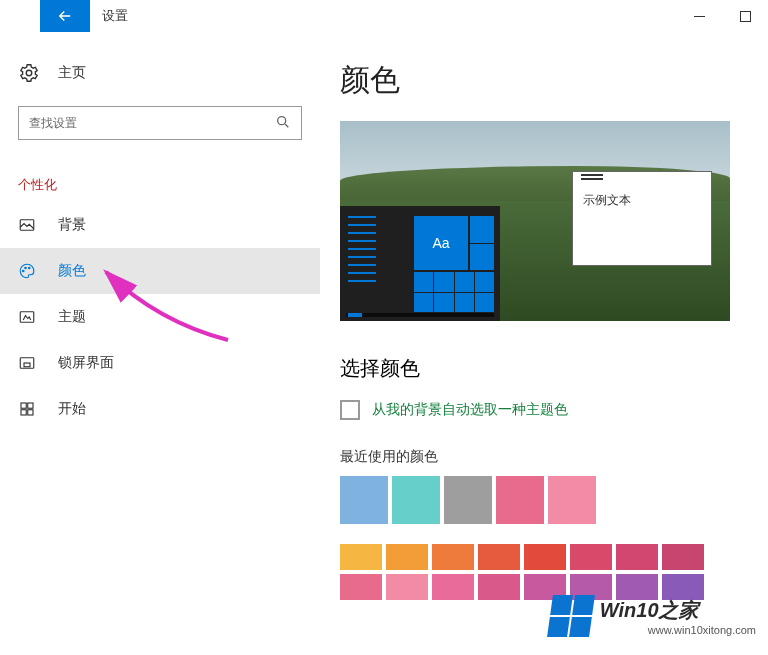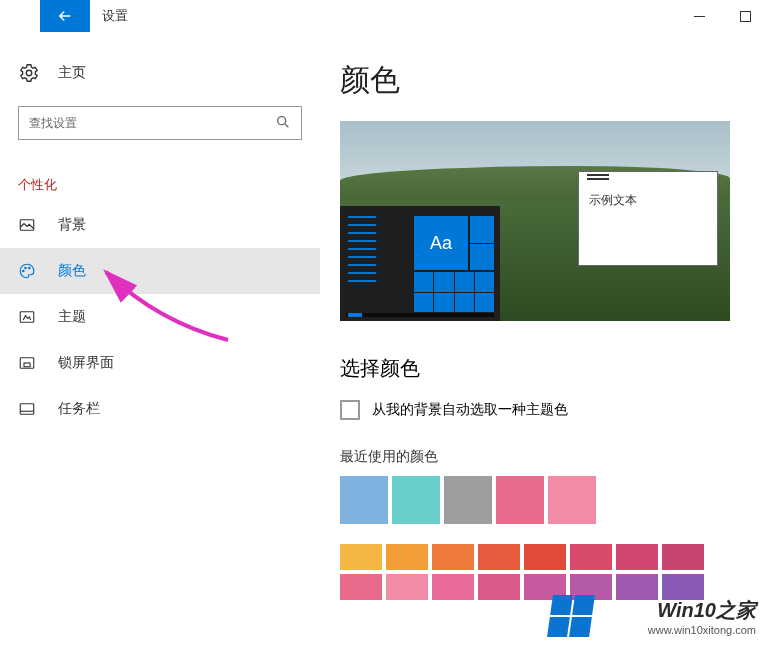--- a/index.html
+++ b/index.html
@@ -24,48 +24,48 @@
 .nav-item .icon { width: 22px; margin-right: 18px; display:flex; align-items:center; }
 .nav-item .icon svg { width: 18px; height: 18px; }
 
 .content { flex: 1; padding: 28px 8px 0 20px; overflow: hidden; }
 .page-title { font-size: 30px; font-weight: 300; margin-bottom: 20px; color: #222; }
 
 .preview { width: 390px; height: 200px; position: relative; background: linear-gradient(to bottom,#9fb8c9 0%,#9fb8c9 28%,#4a6b3a 28%,#3a5a2e 100%); overflow:hidden; }
 .preview .sky { position:absolute; top:0; left:0; right:0; height:60px; background:linear-gradient(to bottom,#a8bfc9,#c5d4da); }
 .preview .hills { position:absolute; top:45px; left:0; right:0; height:50px; background:linear-gradient(to bottom,#5a7845,#3f5d2f); border-top-left-radius:60% 30%; border-top-right-radius:40% 25%; }
 .preview .trees { position:absolute; bottom:0; left:0; right:0; height:120px; background:linear-gradient(to bottom,#4a6b3a,#2e4a22); }
-.sample-window { position: absolute; right: 12px; top: 50px; width: 140px; height: 95px; background: #fff; border: 1px solid #666; }
+.sample-window { position: absolute; right: 18px; top: 50px; width: 140px; height: 95px; background: #fff; border: 1px solid #666; }
 .sample-window .wb { position:absolute; top:6px; left:8px; width:22px; height:2px; background:#333; box-shadow: 0 -4px 0 #333; }
 .sample-text { position:absolute; top:20px; left:10px; font-size:12px; color:#333; }
 .taskbar-preview { position: absolute; bottom: 0; left: 0; width: 160px; height: 115px; background: #1f1f1f; }
 .taskbar-preview .lines { position:absolute; left:8px; top:10px; width:28px; }
 .taskbar-preview .lines div { height:2px; background:#0078d7; margin-bottom:6px; }
-.taskbar-preview .tile-big { position:absolute; left:74px; top:10px; width:54px; height:54px; background:#0078d7; display:flex; align-items:center; justify-content:center; color:#fff; font-size:18px; }
+.taskbar-preview .tile-big { position:absolute; left:74px; top:10px; width:54px; height:54px; background:#0078d7; display:flex; align-items:center; justify-content:center; color:#fff; font-size:14px; }
 .taskbar-preview .grid-small { position:absolute; left:74px; top:66px; width:80px; height:40px; display:grid; grid-template-columns:repeat(4,1fr); grid-template-rows:repeat(2,1fr); gap:1px; }
 .taskbar-preview .grid-small div { background:#0078d7; }
 .taskbar-preview .grid-side { position:absolute; left:130px; top:10px; width:24px; height:54px; display:grid; grid-template-rows:1fr 1fr; gap:1px;}
 .taskbar-preview .grid-side div { background:#0078d7; }
 .taskbar-preview .barline { position:absolute; bottom:4px; left:6px; right:6px; height:4px; background:#0b0b0b; }
 .taskbar-preview .barline::before { content:""; position:absolute; left:2px; top:0; width:14px; height:4px; background:#0078d7; }
 
 .section-h { font-size: 20px; font-weight: 400; margin-top: 34px; margin-bottom: 18px; }
-.checkbox-row { display: flex; align-items: center; color: #000000; font-size: 14px; margin-bottom: 28px; }
+.checkbox-row { display: flex; align-items: center; color: #15803d; font-size: 14px; margin-bottom: 28px; }
 .checkbox-row .cb { width: 20px; height: 20px; border: 2px solid #999; margin-right: 12px; }
 .sub-label { font-size: 14px; color: #333; margin-bottom: 10px; }
 .color-row { display: flex; gap: 4px; margin-bottom: 20px; flex-wrap: wrap; width: 400px; }
 .swatch { width: 48px; height: 48px; }
 .swatch-sm { width: 42px; height: 26px; }
 
 .arrow { position: absolute; left: 98px; top: 262px; pointer-events: none; }
 
 .watermark { position:absolute; right:12px; bottom:18px; display:flex; align-items:center; gap:8px; }
 .watermark .wlogo { display:grid; grid-template-columns:1fr 1fr; grid-template-rows:1fr 1fr; gap:2px; width:42px; height:42px; transform: skewX(-8deg); }
 .watermark .wlogo div { background:#0b74d1; }
-.watermark .wtext { font-size:20px; font-weight:600; color:#2b2b2b; font-style:italic;text-align:right; }
+.watermark .wtext { font-size:20px; font-weight:600; color:#2b2b2b; font-style:italic; }
 .watermark .wsub { font-size:11px; color:#555;margin-left:48px; }
 </style>
 </head>
 <body>
 
 <div class="titlebar">
   <div class="back-btn">
     <svg viewBox="0 0 24 24" fill="none" stroke="currentColor" stroke-width="2">
         <path d="M19 12H5M11 18l-6-6 6-6"></path>
       </svg>
@@ -138,25 +138,27 @@
           <svg viewBox="0 0 24 24" fill="none" stroke="#333" stroke-width="1.5">
             <rect x="3" y="5" width="18" height="14" rx="1"></rect>
             <rect x="8" y="12" width="8" height="5"></rect>
           </svg>
         </span>
       <span>锁屏界面</span>
     </div>
     <div class="nav-item">
       <span class="icon">
           <svg viewBox="0 0 24 24" fill="none" stroke="#333" stroke-width="1.5">
-            <rect x="3" y="5" width="18" height="14" rx="1"></rect>
-            <path d="M3 15h18"></path>
-          </svg>
-        </span>
-      <span>任务栏</span>
+            <rect x="4" y="4" width="7" height="7"></rect>
+            <rect x="13" y="4" width="7" height="7"></rect>
+            <rect x="4" y="13" width="7" height="7"></rect>
+            <rect x="13" y="13" width="7" height="7"></rect>
+          </svg>
+        </span>
+      <span>开始</span>
     </div>
   </div>
 
   <div class="content">
     <div class="page-title">颜色</div>
 
     <div class="preview">
       <div class="sky"></div>
         <div class="hills"></div>
         <div class="trees"></div>

